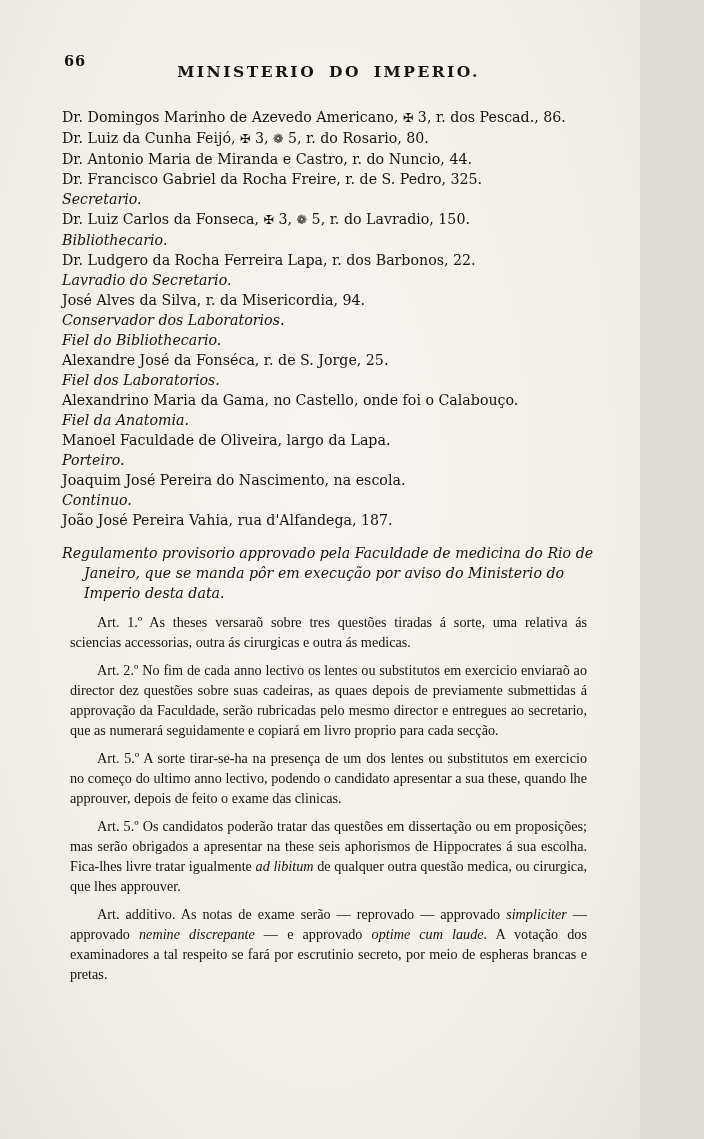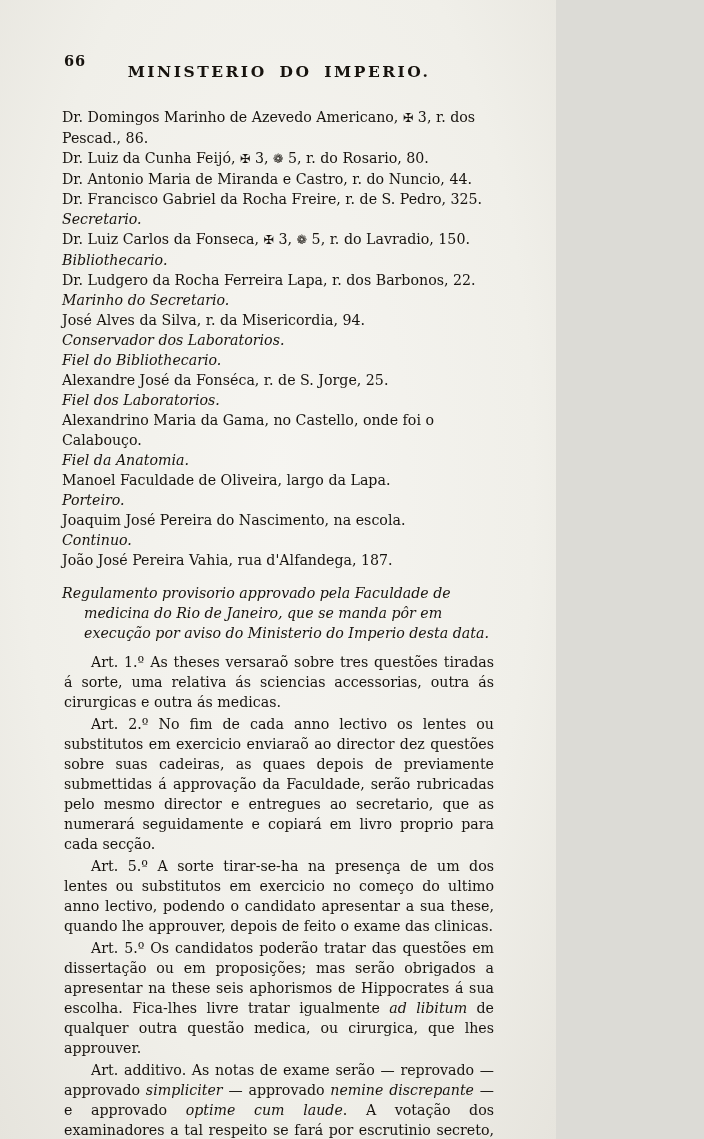--- a/index.html
+++ b/index.html
@@ -2,50 +2,50 @@
 <html><head>
 <meta charset="utf-8">
 <style>
   html, body { margin: 0; padding: 0; }
   body {
     width: 704px; height: 1139px;
     background: #dcdbd6;
   }
   .page {
     position: relative;
-    width: 556px; height: 1139px;
+    width: 640px; height: 1139px;
     overflow: hidden;
     box-sizing: border-box;
     background: #f2f1ec;
     background-image: radial-gradient(ellipse at 50% 42%, #f6f5f1 0%, #f0efe9 65%, #e6e4dd 100%);
     color: #17130e;
     font-family: "DejaVu Serif", "DejaVu Sans", serif;
     font-size: 14.2px;
     line-height: 20px;
-    padding: 50px 60px 16px 62px;
+    padding: 50px 45px 16px 62px;
   }
   .page-header { position: relative; text-align: center; margin-bottom: 13px; }
   .page-number {
     position: absolute; left: 2px; top: 1px;
     font-weight: bold; font-size: 14.5px; letter-spacing: 1px;
   }
   .page-title {
     display: inline-block; margin: 12px;
     font-size: 15.5px; font-weight: bold;
     letter-spacing: 2.5px; word-spacing: 5px;
   }
   .entry { margin: 0; }
   .role-heading { margin: 0; font-style: italic; }
   .insignia { font-family: "DejaVu Sans", sans-serif; font-size: 12.5px; }
   .preamble {
     margin: 13px 0 9px 0;
     font-style: italic;
     padding-left: 22px; text-indent: -22px;
   }
-  .article { margin: 2px; text-align: justify; text-indent: 27px; }
+  .article { margin: 8px; text-align: justify; text-indent: 27px; font-family: Liberation Serif, serif; }
   .it { font-style: italic; }
 </style>
 </head>
 <body>
 
 <div class="page">
 
   <header class="page-header">
     <span class="page-number">66</span>
     <h1 class="page-title">MINISTERIO DO IMPERIO.</h1>
@@ -53,21 +53,21 @@
 
   <section class="directory">
     <p class="entry"><span>Dr. Domingos Marinho de Azevedo Americano, </span><span class="insignia">✠</span><span> 3, r. dos Pescad., 86.</span></p>
     <p class="entry"><span>Dr. Luiz da Cunha Feijó, </span><span class="insignia">✠</span><span> 3, </span><span class="insignia">❁</span><span> 5, r. do Rosario, 80.</span></p>
     <p class="entry">Dr. Antonio Maria de Miranda e Castro, r. do Nuncio, 44.</p>
     <p class="entry">Dr. Francisco Gabriel da Rocha Freire, r. de S. Pedro, 325.</p>
     <p class="role-heading">Secretario.</p>
     <p class="entry"><span>Dr. Luiz Carlos da Fonseca, </span><span class="insignia">✠</span><span> 3, </span><span class="insignia">❁</span><span> 5, r. do Lavradio, 150.</span></p>
     <p class="role-heading">Bibliothecario.</p>
     <p class="entry">Dr. Ludgero da Rocha Ferreira Lapa, r. dos Barbonos, 22.</p>
-    <p class="role-heading">Marinho do Secretario.</p>
+    <p class="role-heading">Lavradio do Secretario.</p>
     <p class="entry">José Alves da Silva, r. da Misericordia, 94.</p>
     <p class="role-heading">Conservador dos Laboratorios.</p>
     <p class="role-heading">Fiel do Bibliothecario.</p>
     <p class="entry">Alexandre José da Fonséca, r. de S. Jorge, 25.</p>
     <p class="role-heading">Fiel dos Laboratorios.</p>
     <p class="entry">Alexandrino Maria da Gama, no Castello, onde foi o Calabouço.</p>
     <p class="role-heading">Fiel da Anatomia.</p>
     <p class="entry">Manoel Faculdade de Oliveira, largo da Lapa.</p>
     <p class="role-heading">Porteiro.</p>
     <p class="entry">Joaquim José Pereira do Nascimento, na escola.</p>

